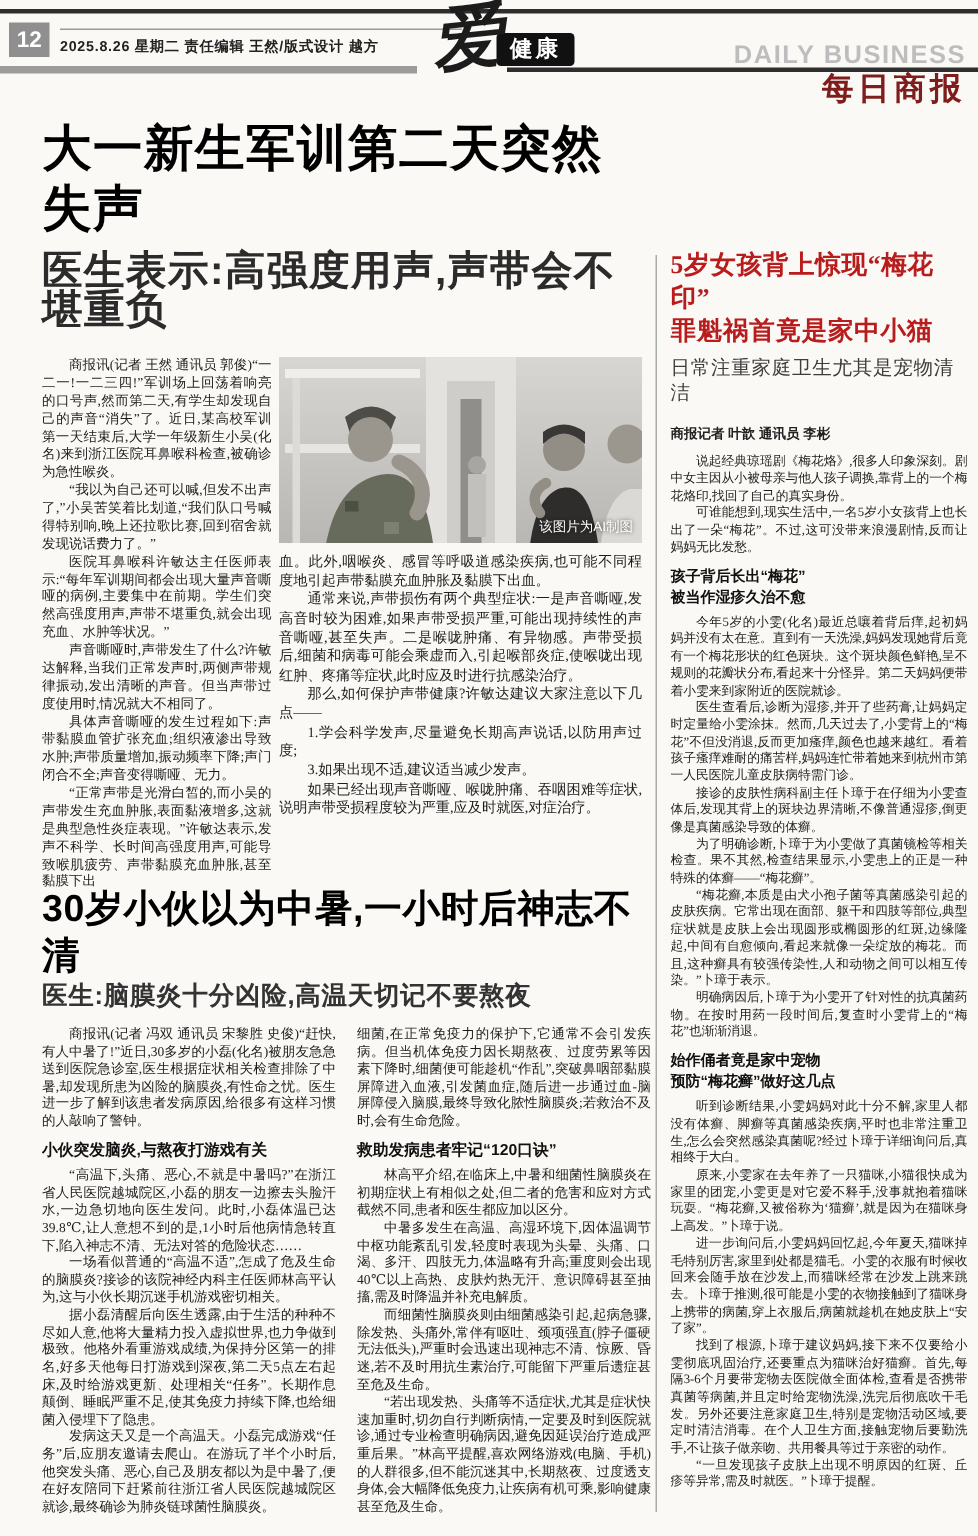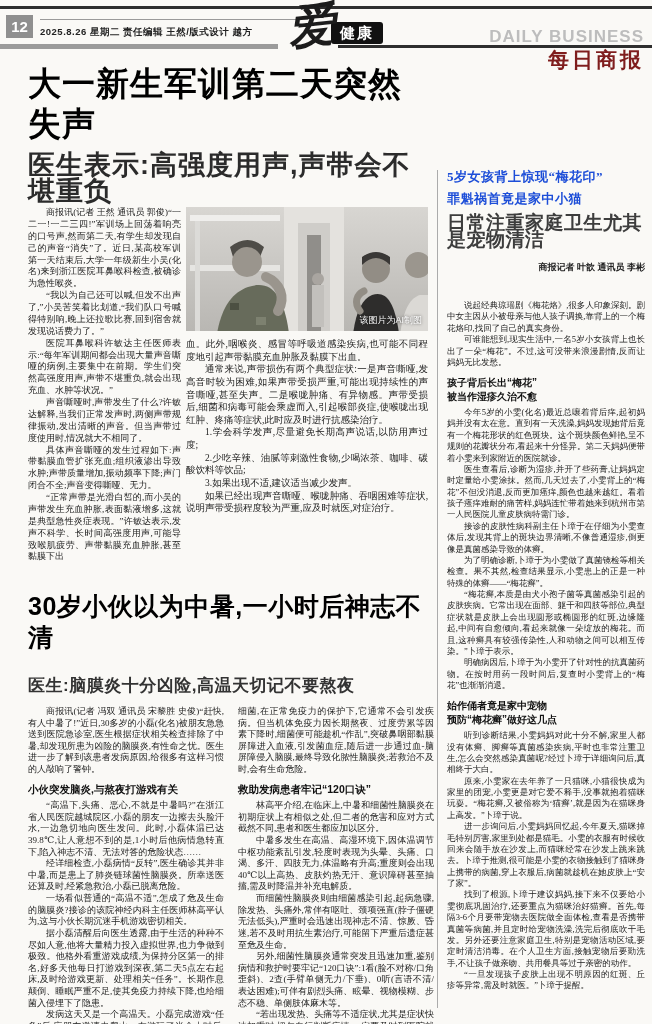--- a/index.html
+++ b/index.html
@@ -27,44 +27,44 @@
   .mast-cn{font:700 21px/24px "Liberation Sans","DejaVu Sans",sans-serif;color:#7f1d1d;letter-spacing:3px;margin-top:2px;}
   .rule-left{position:absolute;top:44px;left:0;width:278px;height:5px;background:var(--rule-gray);}
   .rule-right{position:absolute;top:45px;left:338px;width:314px;height:3px;background:var(--rule-dark);}
   
   .para{margin:0;text-indent:2em;text-align:justify;}
   .para.cont{text-indent:0;}
   .sec-h{margin:7px 0 4px;text-indent:0;font-family:"Liberation Sans","DejaVu Sans",sans-serif;
     font-weight:700;white-space:pre-line;color:#111;}
   h1,h2{margin:0;font-family:"Liberation Sans","DejaVu Sans",sans-serif;}
   
-  .a1{position:absolute;left:28px;top:64px;width:406px;}
+  .a1{position:absolute;left:28px;top:79px;width:406px;}
   .a1 .head{font-size:33px;line-height:40px;font-weight:700;letter-spacing:1px;color:#000;}
   .a1 .sub{font-size:27px;line-height:26px;font-weight:600;color:#2b2b2b;margin-top:8px;letter-spacing:1px;}
-  .a1-body{display:flex;gap:5px;margin-top:3px;}
+  .a1-body{display:flex;gap:5px;margin-top:19px;}
   .a1-colA{width:153px;height:414px;overflow:hidden;font-size:9px;line-height:1.32;}
   .a1-colB{width:242px;}
   .photo{position:relative;width:242px;height:124px;background:#c4c2be;overflow:hidden;}
   .photo-caption{position:absolute;right:6px;bottom:5px;color:#fff;
     font:400 9px/11px "Liberation Sans","DejaVu Sans",sans-serif;text-shadow:0 0 3px rgba(0,0,0,.7);}
   .a1-colB-text{margin-top:7px;height:240px;overflow:hidden;font-size:9.5px;line-height:1.33;}
   
   .a2{position:absolute;left:28px;top:591px;width:406px;}
   .a2 .head{font-size:25px;line-height:31px;font-weight:700;letter-spacing:.5px;color:#000;}
-  .a2 .sub{font-size:17px;line-height:22px;font-weight:600;color:#333;margin-top:22px;letter-spacing:.5px;}
+  .a2 .sub{font-size:17px;line-height:22px;font-weight:600;color:#333;margin-top:0;letter-spacing:.5px;}
   .a2-body{display:flex;gap:14px;margin-top:9px;height:352px;overflow:hidden;}
   .a2-col{width:196px;font-size:9px;line-height:1.29;}
   .a2-col .sec-h{font-size:10.5px;}
   
   .divider{position:absolute;left:437px;top:170px;width:1px;height:838px;background:#ababab;}
   .a3{position:absolute;left:447px;top:166px;width:198px;height:848px;overflow:hidden;}
-  .a3 .t{font-size:13px;line-height:22px;font-weight:700;color:#1d4ed8;letter-spacing:.5px;}
-  .a3 .sub{font-size:19px;line-height:17px;font-weight:700;color:#3d3d3d;margin-top:4px;letter-spacing:.5px;
+  .a3 .t{font-size:17px;line-height:22px;font-weight:700;color:#b91c1c;letter-spacing:.5px;}
+  .a3 .sub{font-size:13px;line-height:17px;font-weight:400;color:#3d3d3d;margin-top:4px;letter-spacing:.5px;
     font-family:"Liberation Sans","DejaVu Sans",sans-serif;}
-  .a3 .byline{font:700 9px/12px "Liberation Sans","DejaVu Sans",sans-serif;color:#222;margin:13px 0 27px;text-align:right;}
+  .a3 .byline{font:700 9px/12px "Liberation Sans","DejaVu Sans",sans-serif;color:#222;margin:13px 0 7px;}
   .a3-body{font-size:8.5px;line-height:1.34;}
   .a3-body .sec-h{font-size:10px;margin:8px 0 4px;}
 </style>
 </head>
 <body>
 
 <div class="page">
 
   <div class="rule-top"></div>
   <div class="page-num">12</div>
@@ -124,49 +124,47 @@
             <path d="M166,167 C164,118 172,94 186,88 C204,82 214,102 216,167 Z" fill="#2e2d2c"></path>
             <path d="M174,104 C168,96 170,88 178,84" stroke="#928d85" stroke-width="7" fill="none" stroke-linecap="round"></path>
             <circle cx="232" cy="58" r="13" fill="#9b968e"></circle>
             <path d="M212,167 C212,114 220,92 234,88 L242,88 L242,167 Z" fill="#dbd9d5"></path>
           </svg>
           <span class="photo-caption">该图片为AI制图</span>
         </div>
         <div class="a1-colB-text">
             <p class="para cont">血。此外,咽喉炎、感冒等呼吸道感染疾病,也可能不同程度地引起声带黏膜充血肿胀及黏膜下出血。</p>
             <p class="para">通常来说,声带损伤有两个典型症状:一是声音嘶哑,发高音时较为困难,如果声带受损严重,可能出现持续性的声音嘶哑,甚至失声。二是喉咙肿痛、有异物感。声带受损后,细菌和病毒可能会乘虚而入,引起喉部炎症,使喉咙出现红肿、疼痛等症状,此时应及时进行抗感染治疗。</p>
+            <p class="para">那么,如何保护声带健康?许敏达建议大家注意以下几点——</p>
             <p class="para">1.学会科学发声,尽量避免长期高声说话,以防用声过度;</p>
-            <p class="para">2.少吃辛辣、油腻等刺激性食物,少喝浓茶、咖啡、碳酸饮料等饮品;</p>
             <p class="para">3.如果出现不适,建议适当减少发声。</p>
             <p class="para">如果已经出现声音嘶哑、喉咙肿痛、吞咽困难等症状,说明声带受损程度较为严重,应及时就医,对症治疗。</p>
           </div>
       </div>
     </div>
   </div>
 
   <div class="a2">
     <h1 class="head">30岁小伙以为中暑,一小时后神志不清</h1>
     <h2 class="sub">医生:脑膜炎十分凶险,高温天切记不要熬夜</h2>
     <div class="a2-body">
       <div class="a2-col">
           <p class="para">商报讯(记者 冯双 通讯员 宋黎胜 史俊)“赶快,有人中暑了!”近日,30多岁的小磊(化名)被朋友急急送到医院急诊室,医生根据症状相关检查排除了中暑,却发现所患为凶险的脑膜炎,有性命之忧。医生进一步了解到该患者发病原因,给很多有这样习惯的人敲响了警钟。</p>
           <p class="sec-h">小伙突发脑炎,与熬夜打游戏有关</p>
           <p class="para">“高温下,头痛、恶心,不就是中暑吗?”在浙江省人民医院越城院区,小磊的朋友一边擦去头脸汗水,一边急切地向医生发问。此时,小磊体温已达39.8℃,让人意想不到的是,1小时后他病情急转直下,陷入神志不清、无法对答的危险状态……</p>
-          <p class="para">经详细检查,小磊病情“反转”,医生确诊其并非中暑,而是患上了肺炎链球菌性脑膜炎。所幸送医还算及时,经紧急救治,小磊已脱离危险。</p>
           <p class="para">一场看似普通的“高温不适”,怎成了危及生命的脑膜炎?接诊的该院神经内科主任医师林高平认为,这与小伙长期沉迷手机游戏密切相关。</p>
           <p class="para">据小磊清醒后向医生透露,由于生活的种种不尽如人意,他将大量精力投入虚拟世界,也力争做到极致。他格外看重游戏成绩,为保持分区第一的排名,好多天他每日打游戏到深夜,第二天5点左右起床,及时给游戏更新、处理相关“任务”。长期作息颠倒、睡眠严重不足,使其免疫力持续下降,也给细菌入侵埋下了隐患。</p>
           <p class="para">发病这天又是一个高温天。小磊完成游戏“任务”后,应朋友邀请去爬山。在游玩了半个小时后,他突发头痛、恶心,自己及朋友都以为是中暑了,便在好友陪同下赶紧前往浙江省人民医院越城院区就诊,最终确诊为肺炎链球菌性脑膜炎。</p>
         </div>
       <div class="a2-col">
           <p class="para cont">细菌,在正常免疫力的保护下,它通常不会引发疾病。但当机体免疫力因长期熬夜、过度劳累等因素下降时,细菌便可能趁机“作乱”,突破鼻咽部黏膜屏障进入血液,引发菌血症,随后进一步通过血-脑屏障侵入脑膜,最终导致化脓性脑膜炎;若救治不及时,会有生命危险。</p>
           <p class="sec-h">救助发病患者牢记“120口诀”</p>
           <p class="para">林高平介绍,在临床上,中暑和细菌性脑膜炎在初期症状上有相似之处,但二者的危害和应对方式截然不同,患者和医生都应加以区分。</p>
           <p class="para">中暑多发生在高温、高湿环境下,因体温调节中枢功能紊乱引发,轻度时表现为头晕、头痛、口渴、多汗、四肢无力,体温略有升高;重度则会出现40℃以上高热、皮肤灼热无汗、意识障碍甚至抽搐,需及时降温并补充电解质。</p>
           <p class="para">而细菌性脑膜炎则由细菌感染引起,起病急骤,除发热、头痛外,常伴有呕吐、颈项强直(脖子僵硬无法低头),严重时会迅速出现神志不清、惊厥、昏迷,若不及时用抗生素治疗,可能留下严重后遗症甚至危及生命。</p>
-          <p class="para">另外,细菌性脑膜炎通常突发且迅速加重,鉴别病情和救护时要牢记“120口诀”:1看(脸不对称/口角歪斜)、2查(手臂单侧无力/下垂)、0听(言语不清/表达困难);可伴有剧烈头痛、眩晕、视物模糊、步态不稳、单侧肢体麻木等。</p>
           <p class="para">“若出现发热、头痛等不适症状,尤其是症状快速加重时,切勿自行判断病情,一定要及时到医院就诊,通过专业检查明确病因,避免因延误治疗造成严重后果。”林高平提醒,喜欢网络游戏(电脑、手机)的人群很多,但不能沉迷其中,长期熬夜、过度透支身体,会大幅降低免疫力,让疾病有机可乘,影响健康甚至危及生命。</p>
         </div>
     </div>
   </div>
 
   <div class="divider"></div>
   <div class="a3">
     <div class="t">5岁女孩背上惊现“梅花印”</div>
     <div class="t">罪魁祸首竟是家中小猫</div>
     <div class="sub">日常注重家庭卫生尤其是宠物清洁</div>

